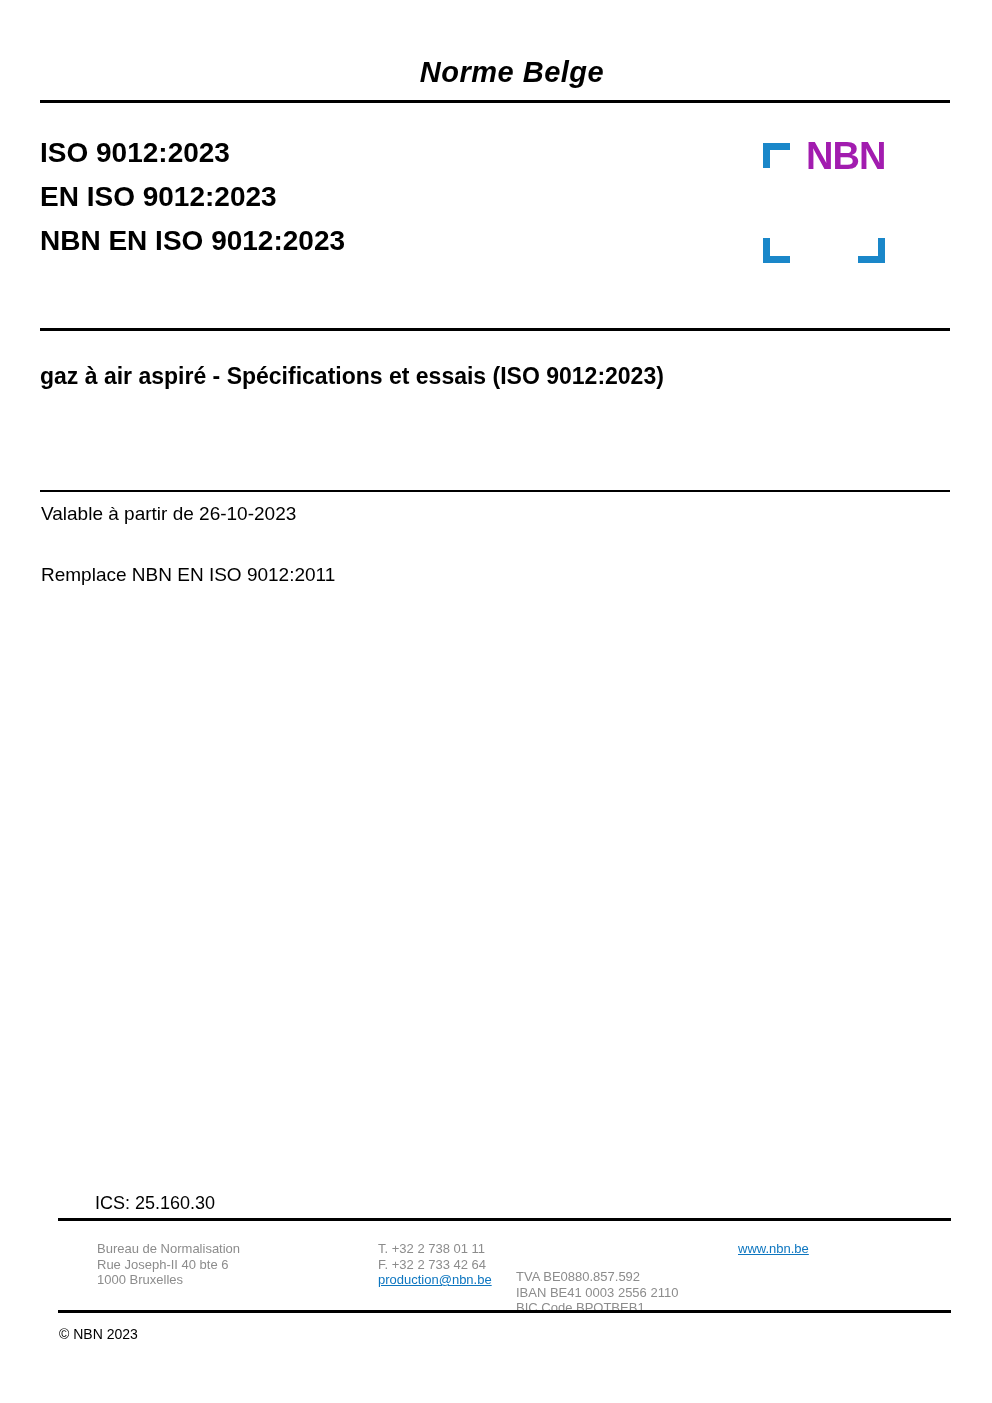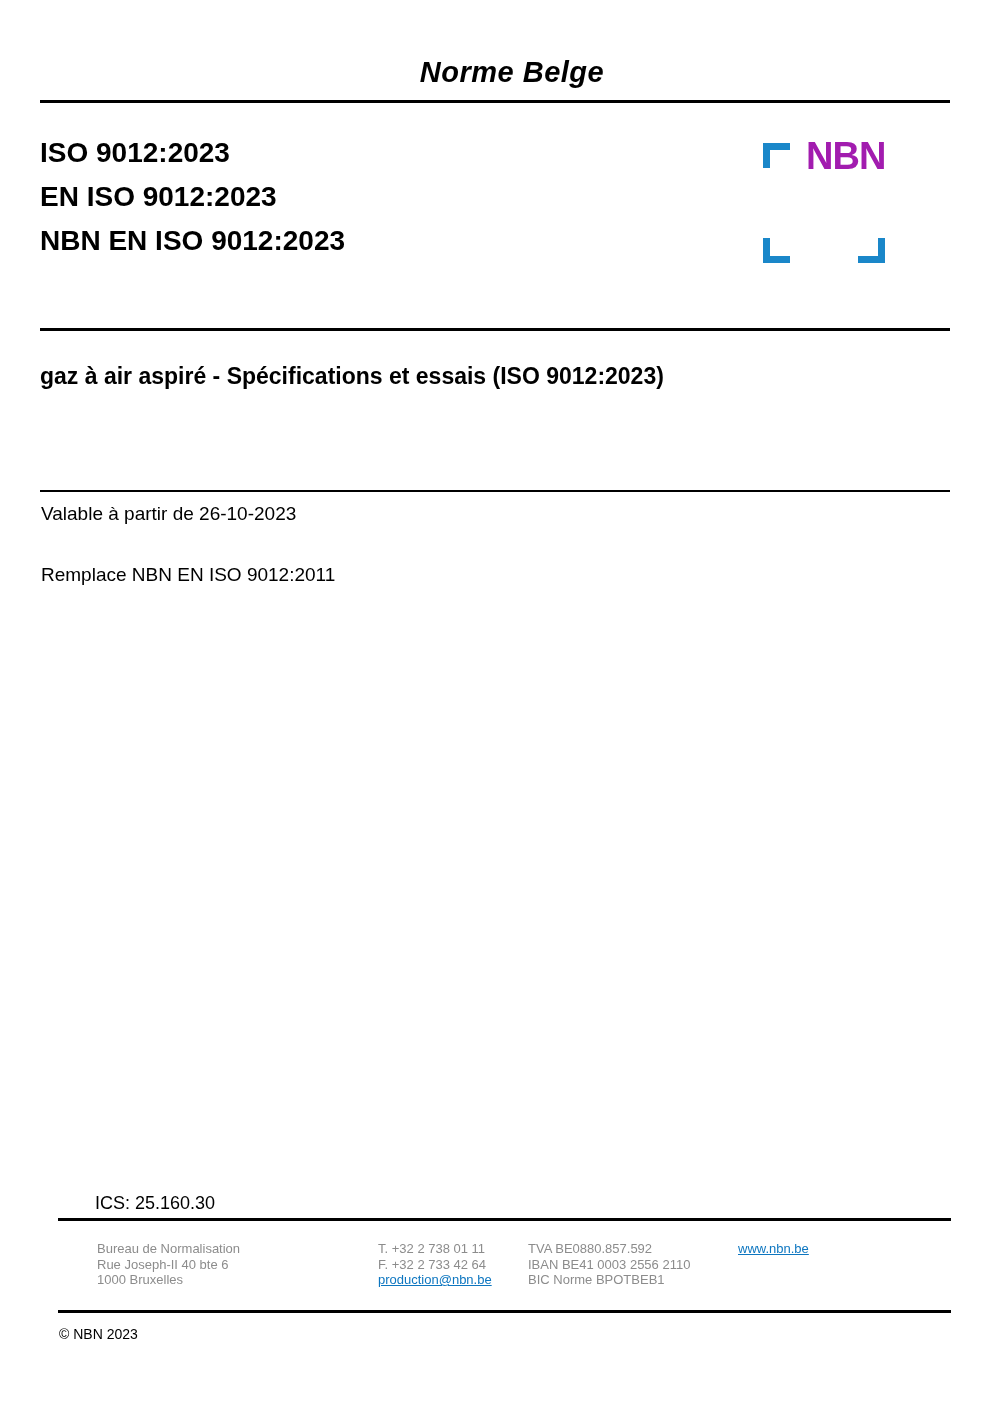--- a/index.html
+++ b/index.html
@@ -42,21 +42,21 @@
   .replaces{position:absolute;top:564px;left:41px;font-size:19px;}
   .ics{position:absolute;top:1193px;left:59px;font-size:18px;margin-left:36px;}
 
   .footer{
     position:absolute;top:1241px;left:0;width:992px;
     font-size:13px;line-height:15.5px;
   }
   .footer .col{position:absolute;top:0;}
   .footer .col1{left:97px;}
   .footer .col2{left:330px;margin-left:48px;}
-  .footer .col3{left:528px;}
+  .footer .col3{left:516px;margin-top:28px;}
   .footer .col4{left:738px;}
   .footer .muted{color:#8c8c8c;}
   .footer a{color:#0d76c0;text-decoration:underline;}
   .copyright{position:absolute;top:1326px;left:59px;font-size:14px;}
 </style>
 </head>
 <body>
 
 <div class="page">
 
@@ -99,21 +99,21 @@
       <div>1000 Bruxelles</div>
     </div>
     <div class="col col2">
       <div class="muted">T. +32 2 738 01 11</div>
       <div class="muted">F. +32 2 733 42 64</div>
       <div><a href="#">production@nbn.be</a></div>
     </div>
     <div class="col col3 muted">
       <div>TVA BE0880.857.592</div>
       <div>IBAN BE41 0003 2556 2110</div>
-      <div>BIC Norme BPOTBEB1</div>
+      <div>BIC Code BPOTBEB1</div>
     </div>
     <div class="col col4">
       <a href="#">www.nbn.be</a>
     </div>
   </div>
 
   <div class="rule" style="top:1310px;left:58px;width:893px;height:3px;"></div>
 
   <div class="copyright">© NBN 2023</div>
 

